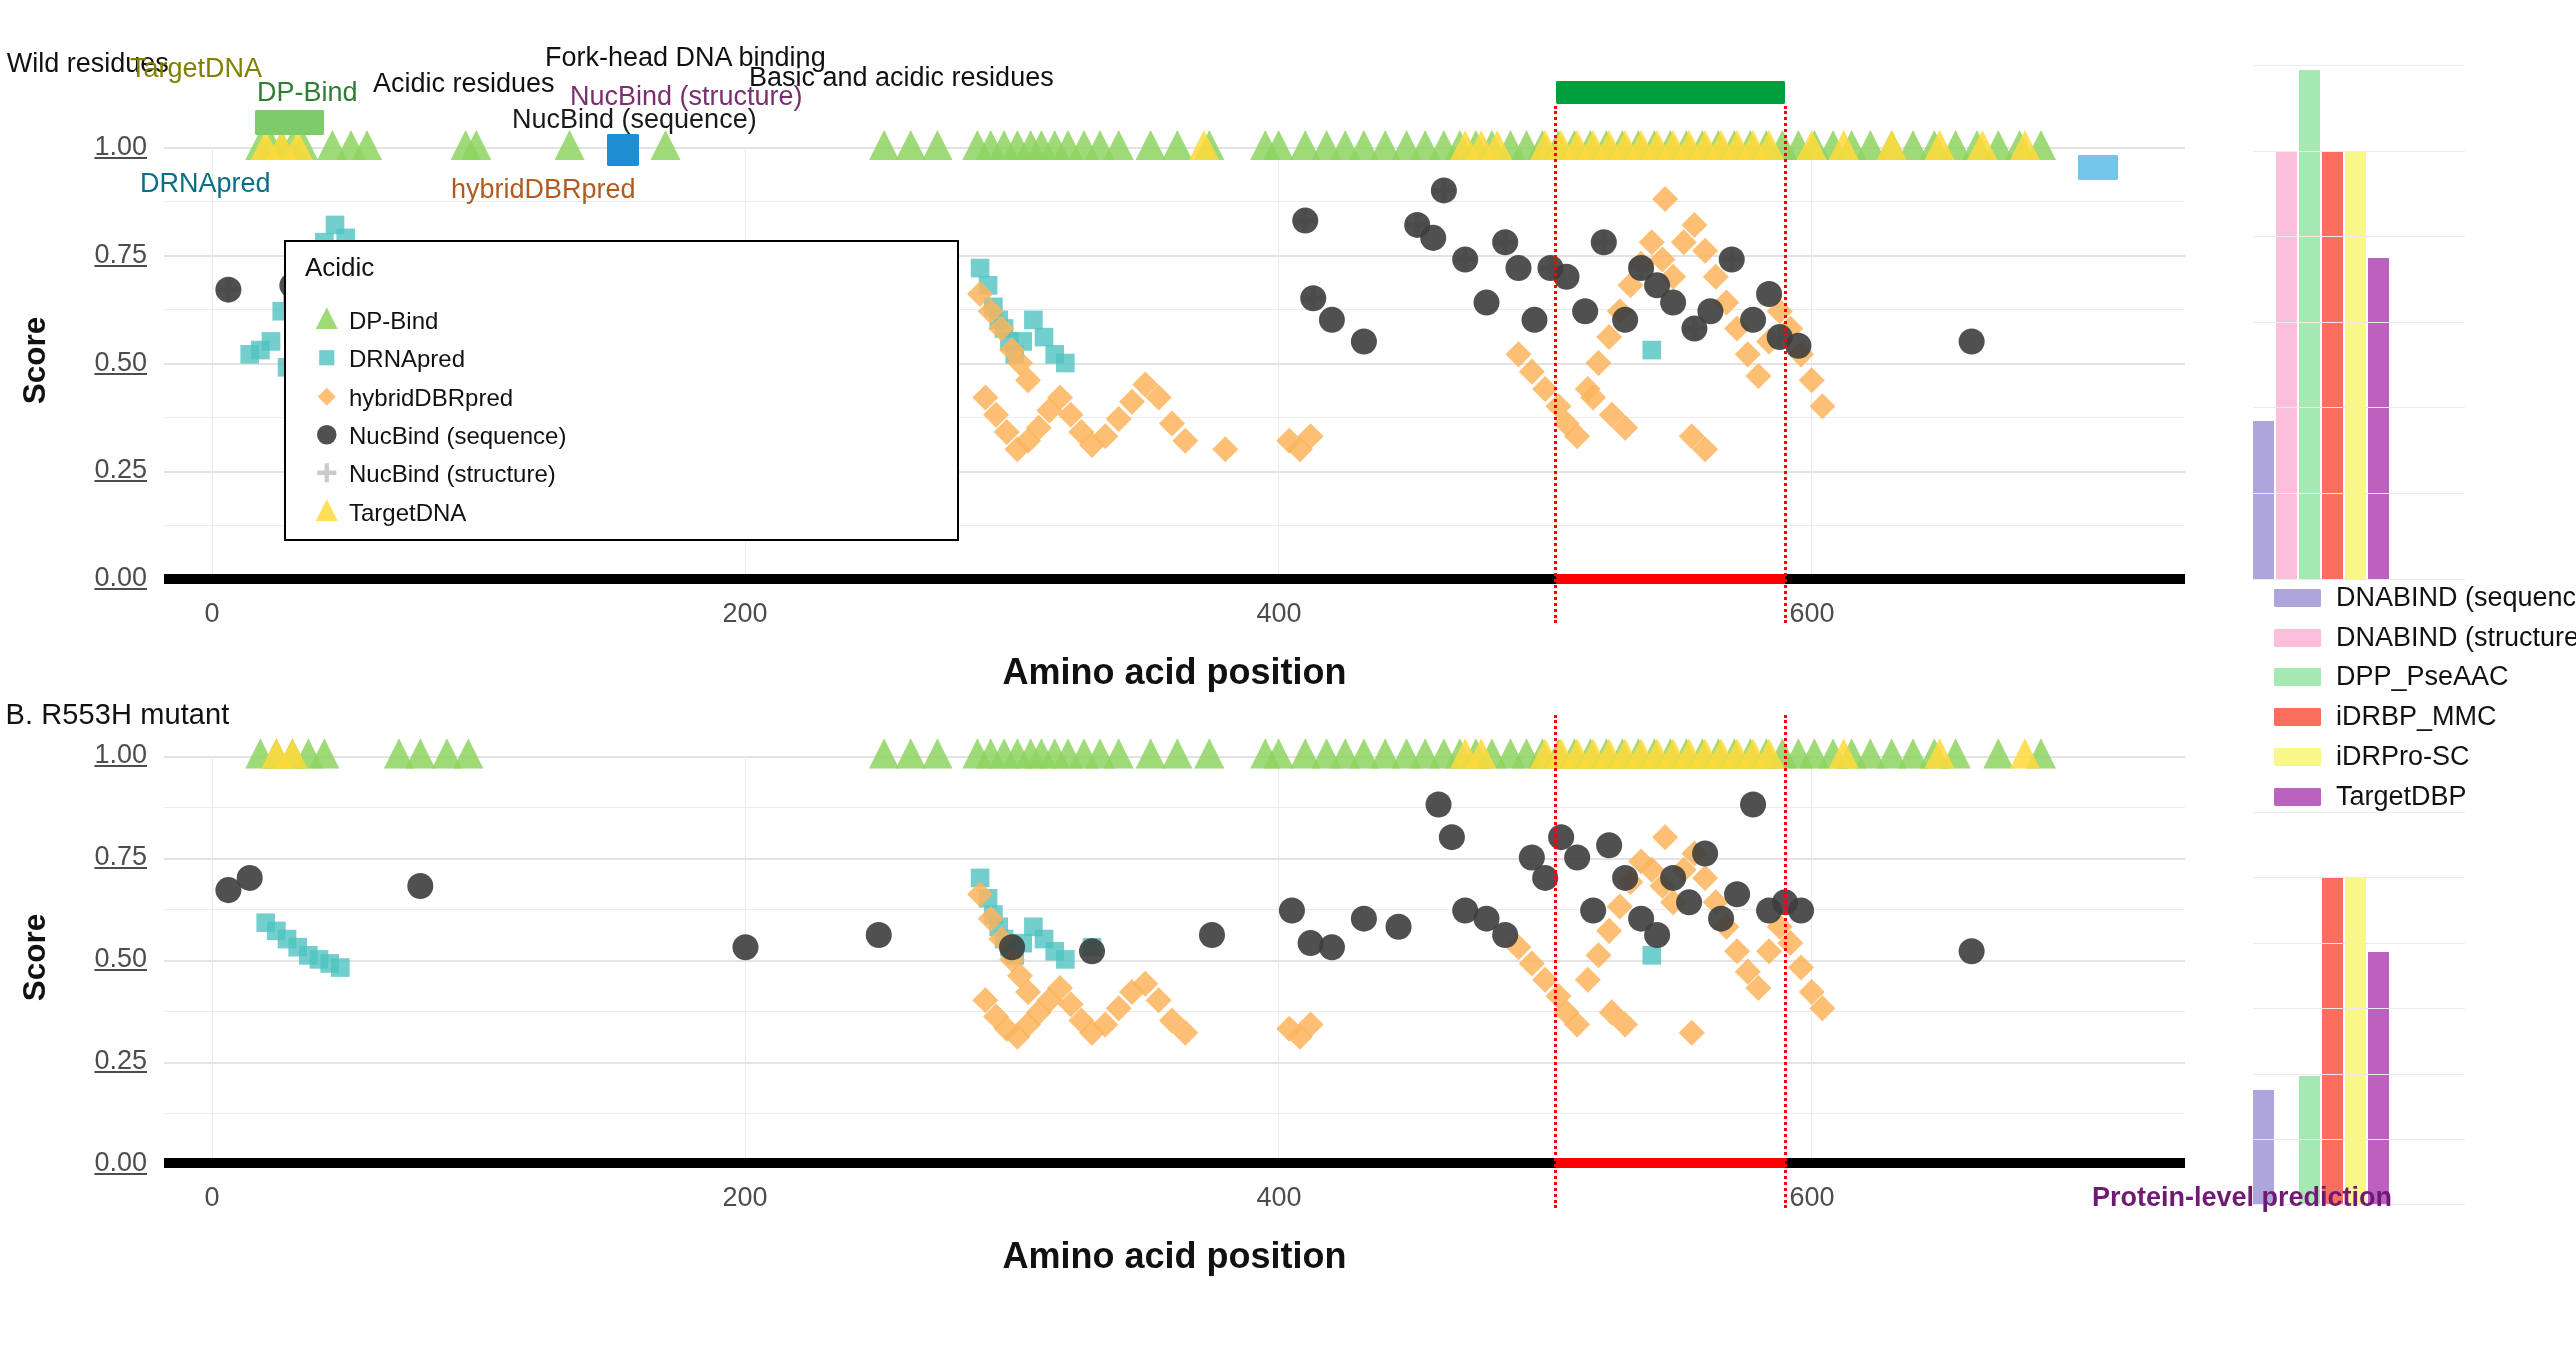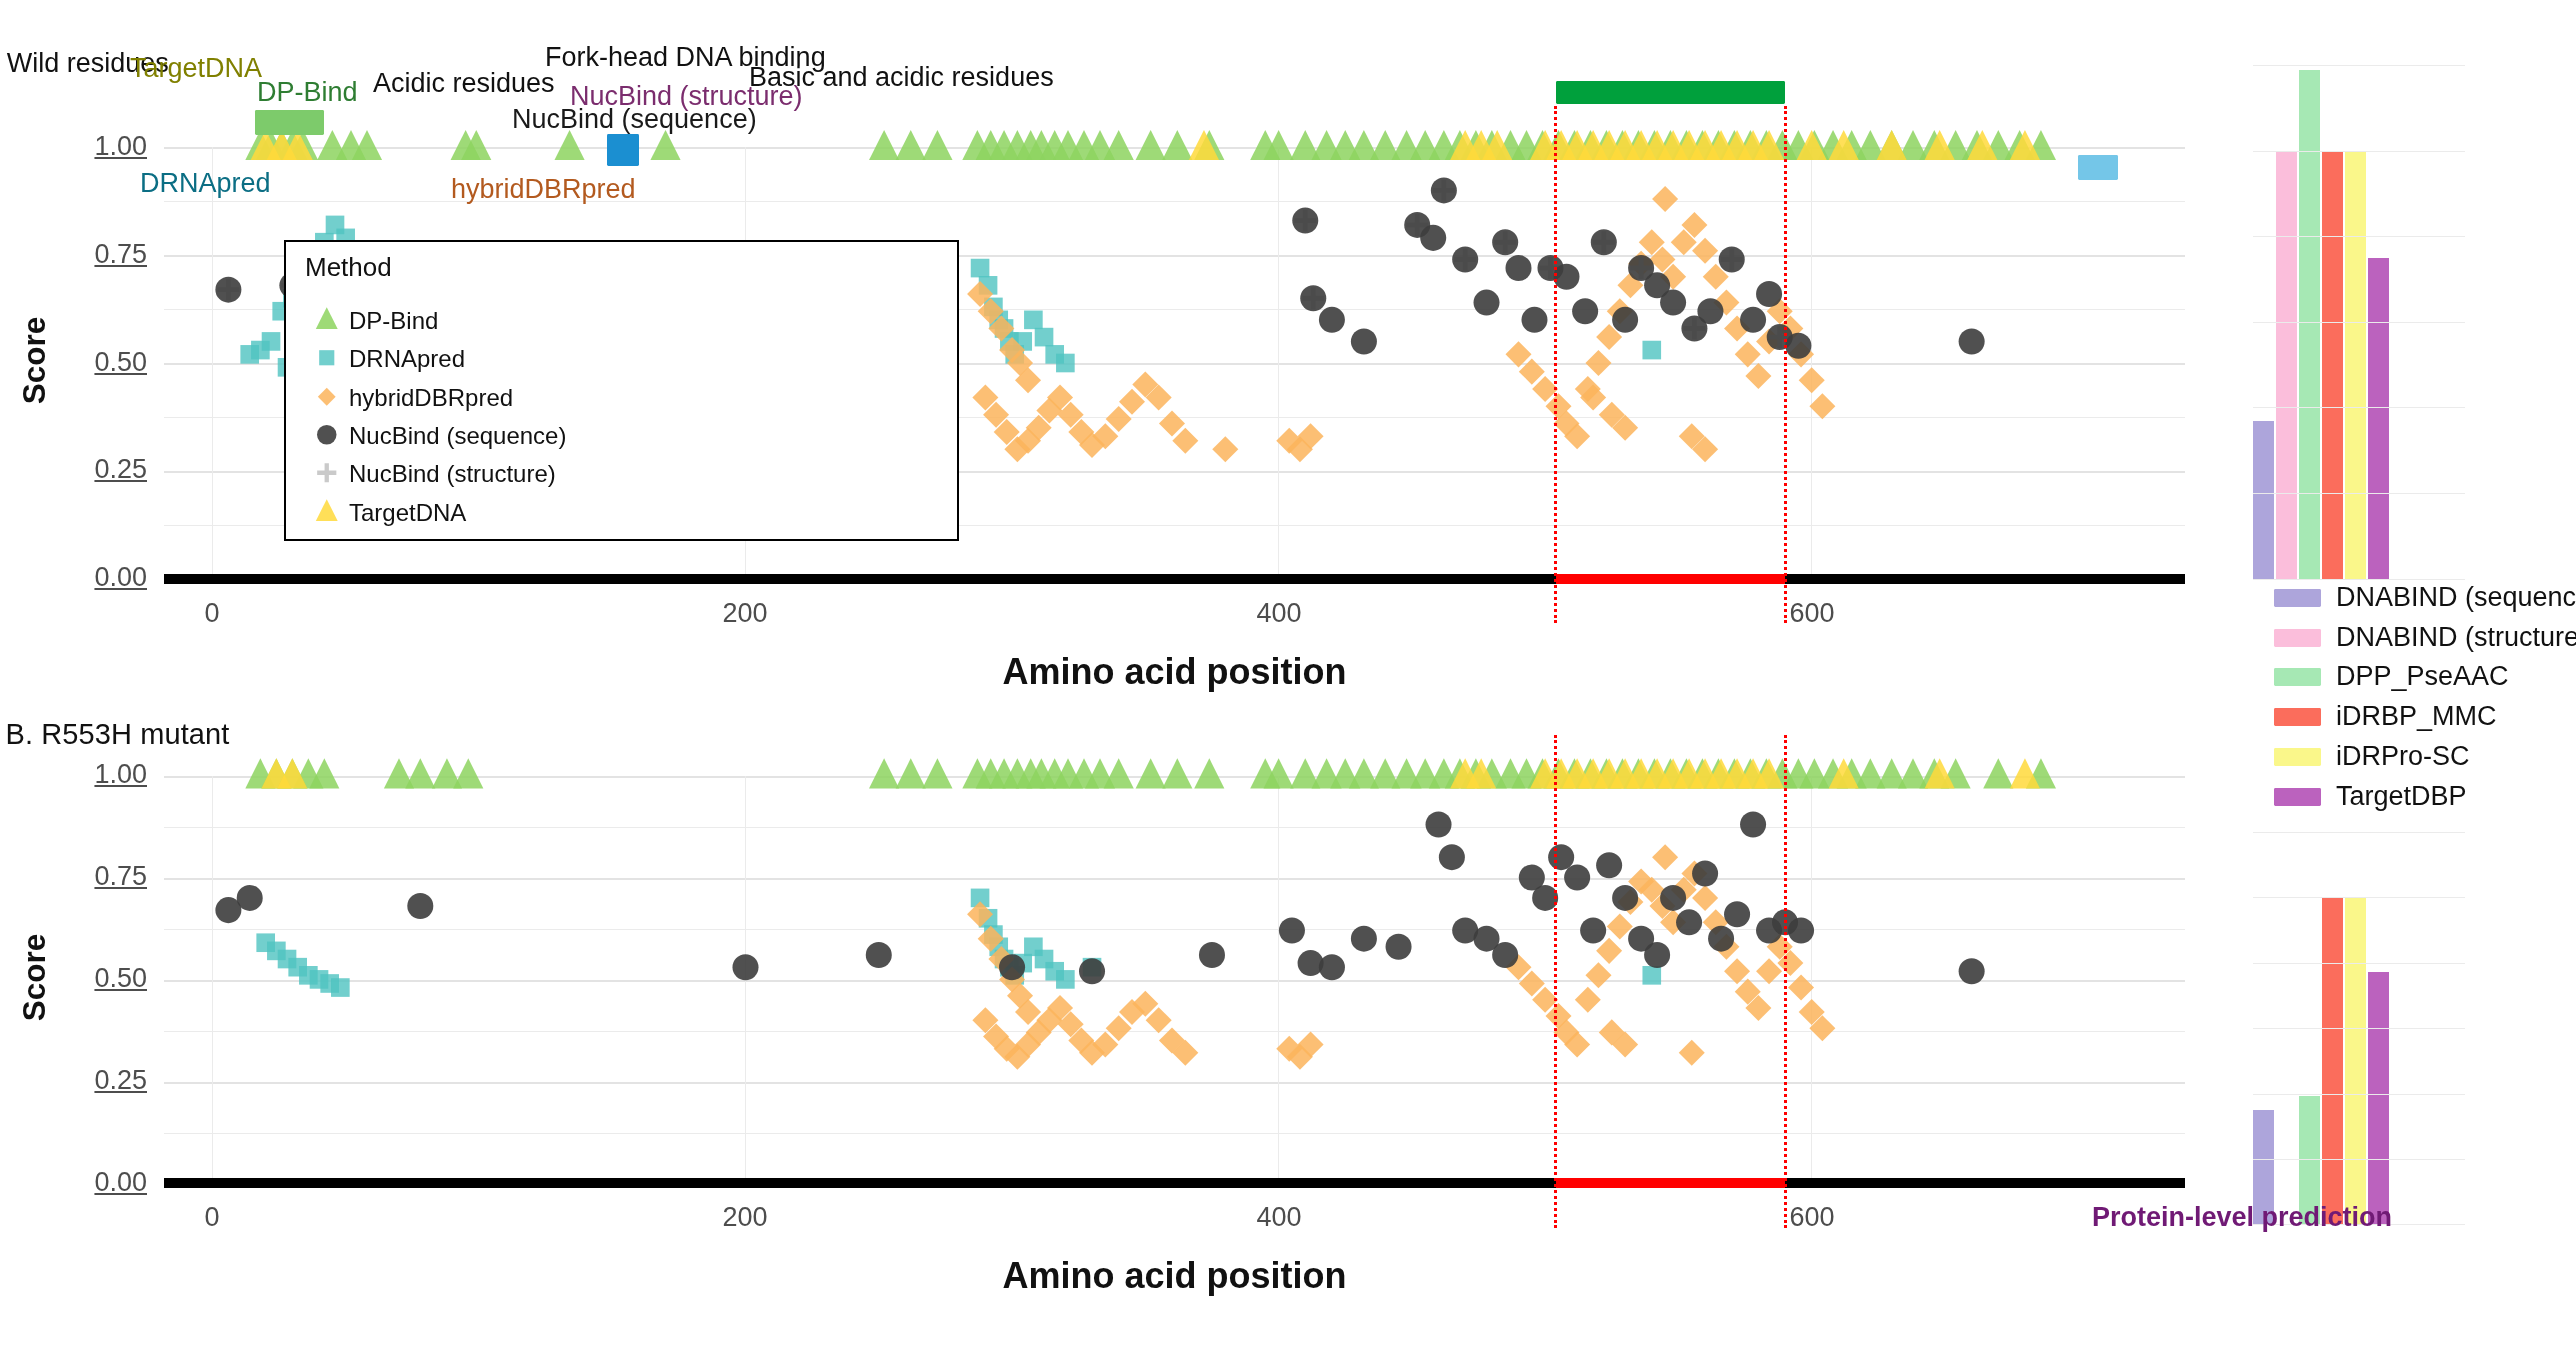--- a/index.html
+++ b/index.html
@@ -1,19 +1,19 @@
 <!DOCTYPE html>
 <html style="font-size:11px"><head>
 <meta charset="utf-8">
 <style>
   html,body{margin:0;padding:0;background:#ffffff;}
   body{width:2576px;height:1355px;position:relative;font-family:"Liberation Sans",sans-serif;color:#1a1a1a;overflow:hidden;}
   .panel{position:absolute;left:0;width:2576px;}
   #panelA{top:0;height:726px;}
-  #panelB{top:714px;height:629px;}
+  #panelB{top:694px;height:629px;}
   .panel-title{position:absolute;font-size:29px;font-weight:400;color:#111;letter-spacing:0.1px;white-space:nowrap;}
   .ylabel{position:absolute;font-size:31.5px;font-weight:700;color:#111;transform-origin:center center;transform:rotate(-90deg);white-space:nowrap;}
   .xlabel{position:absolute;font-size:36px;font-weight:700;color:#111;white-space:nowrap;}
   .ytick{position:absolute;font-size:27px;color:#4d4d4d;text-align:right;white-space:nowrap;text-decoration:underline;}
   .xtick{position:absolute;font-size:27px;color:#4d4d4d;text-align:center;white-space:nowrap;}
   .plotarea{position:absolute;background:#ffffff;}
   .gridh{position:absolute;height:1.4px;background:#ebebeb;left:0;right:0;}
   .gridh.major{background:#e3e3e3;height:2.1px;}
   .gridv{position:absolute;width:1.4px;background:#ebebeb;top:0;bottom:0;}
   .axisline{position:absolute;background:#000;height:9.6px;}
@@ -344,21 +344,21 @@
   <div id="inlineA">
       <div class="inlinelabel" style="color: rgb(128, 128, 0); left: 130px; top: 53px;">TargetDNA</div>
       <div class="inlinelabel" style="color: rgb(46, 125, 50); left: 257px; top: 77px;">DP-Bind</div>
       <div class="inlinelabel" style="color: rgb(11, 110, 132); left: 140px; top: 168px;">DRNApred</div>
       <div class="inlinelabel" style="color: rgb(179, 90, 31); left: 451px; top: 174px;">hybridDBRpred</div>
       <div class="inlinelabel" style="color: rgb(123, 45, 110); left: 570px; top: 81px;">NucBind (structure)</div>
       <div class="inlinelabel" style="color: rgb(26, 26, 26); left: 512px; top: 104px;">NucBind (sequence)</div>
     </div>
 
   <div id="methodLegend" style="left: 284px; top: 240px; width: 675px; height: 301px;">
-    <div class="legtitle">Method</div>
+    <div class="legtitle">Acidic</div>
     <div id="methodLegendRows">
         <div class="legrow" style="top: 59px;">
           <span class="gly"><svg width="31.5" height="31.5" viewBox="0 0 46 46">
               <polygon points="23,4.600000000000001 7,36.6 39,36.6" fill="#8DD35F" opacity="0.85"></polygon>
             </svg></span>
           <span class="txt">DP-Bind</span>
         </div>
         <div class="legrow" style="top: 97px;">
           <span class="gly"><svg width="31.5" height="31.5" viewBox="0 0 46 46">
               <rect x="11.950000000000001" y="11.950000000000001" width="22.099999999999998" height="22.099999999999998" fill="#4FC3C0" opacity="0.8"></rect>

